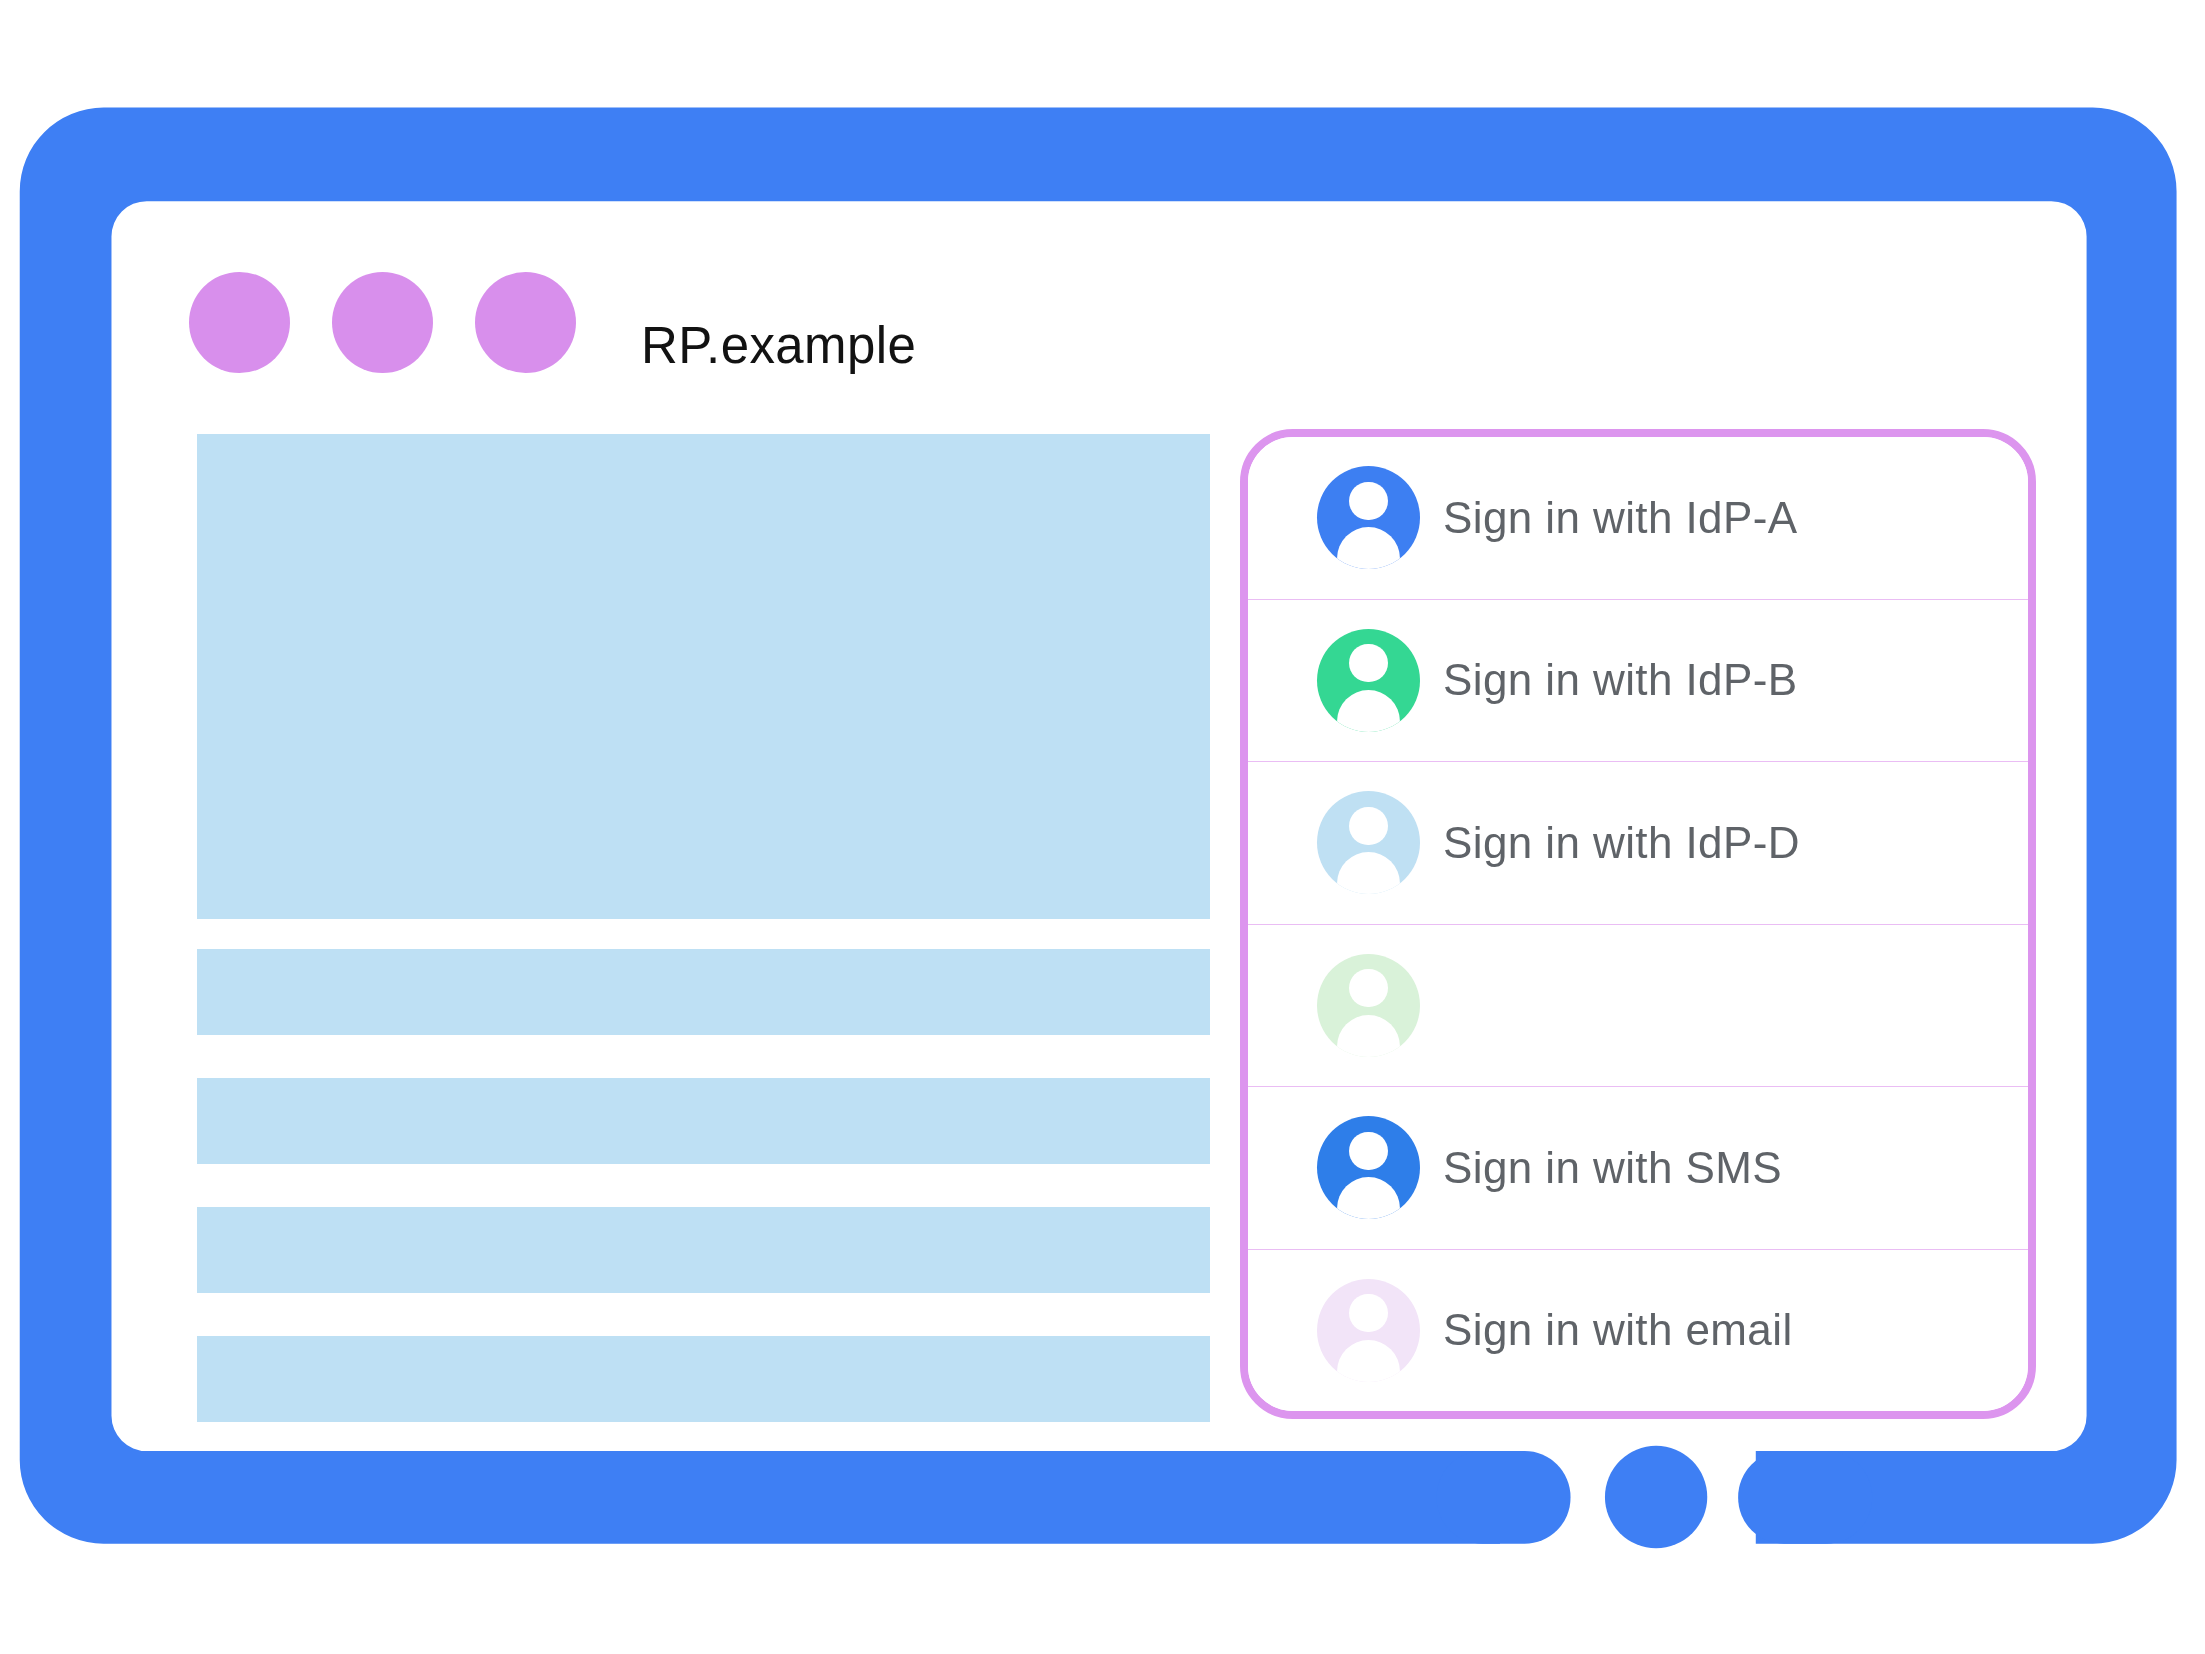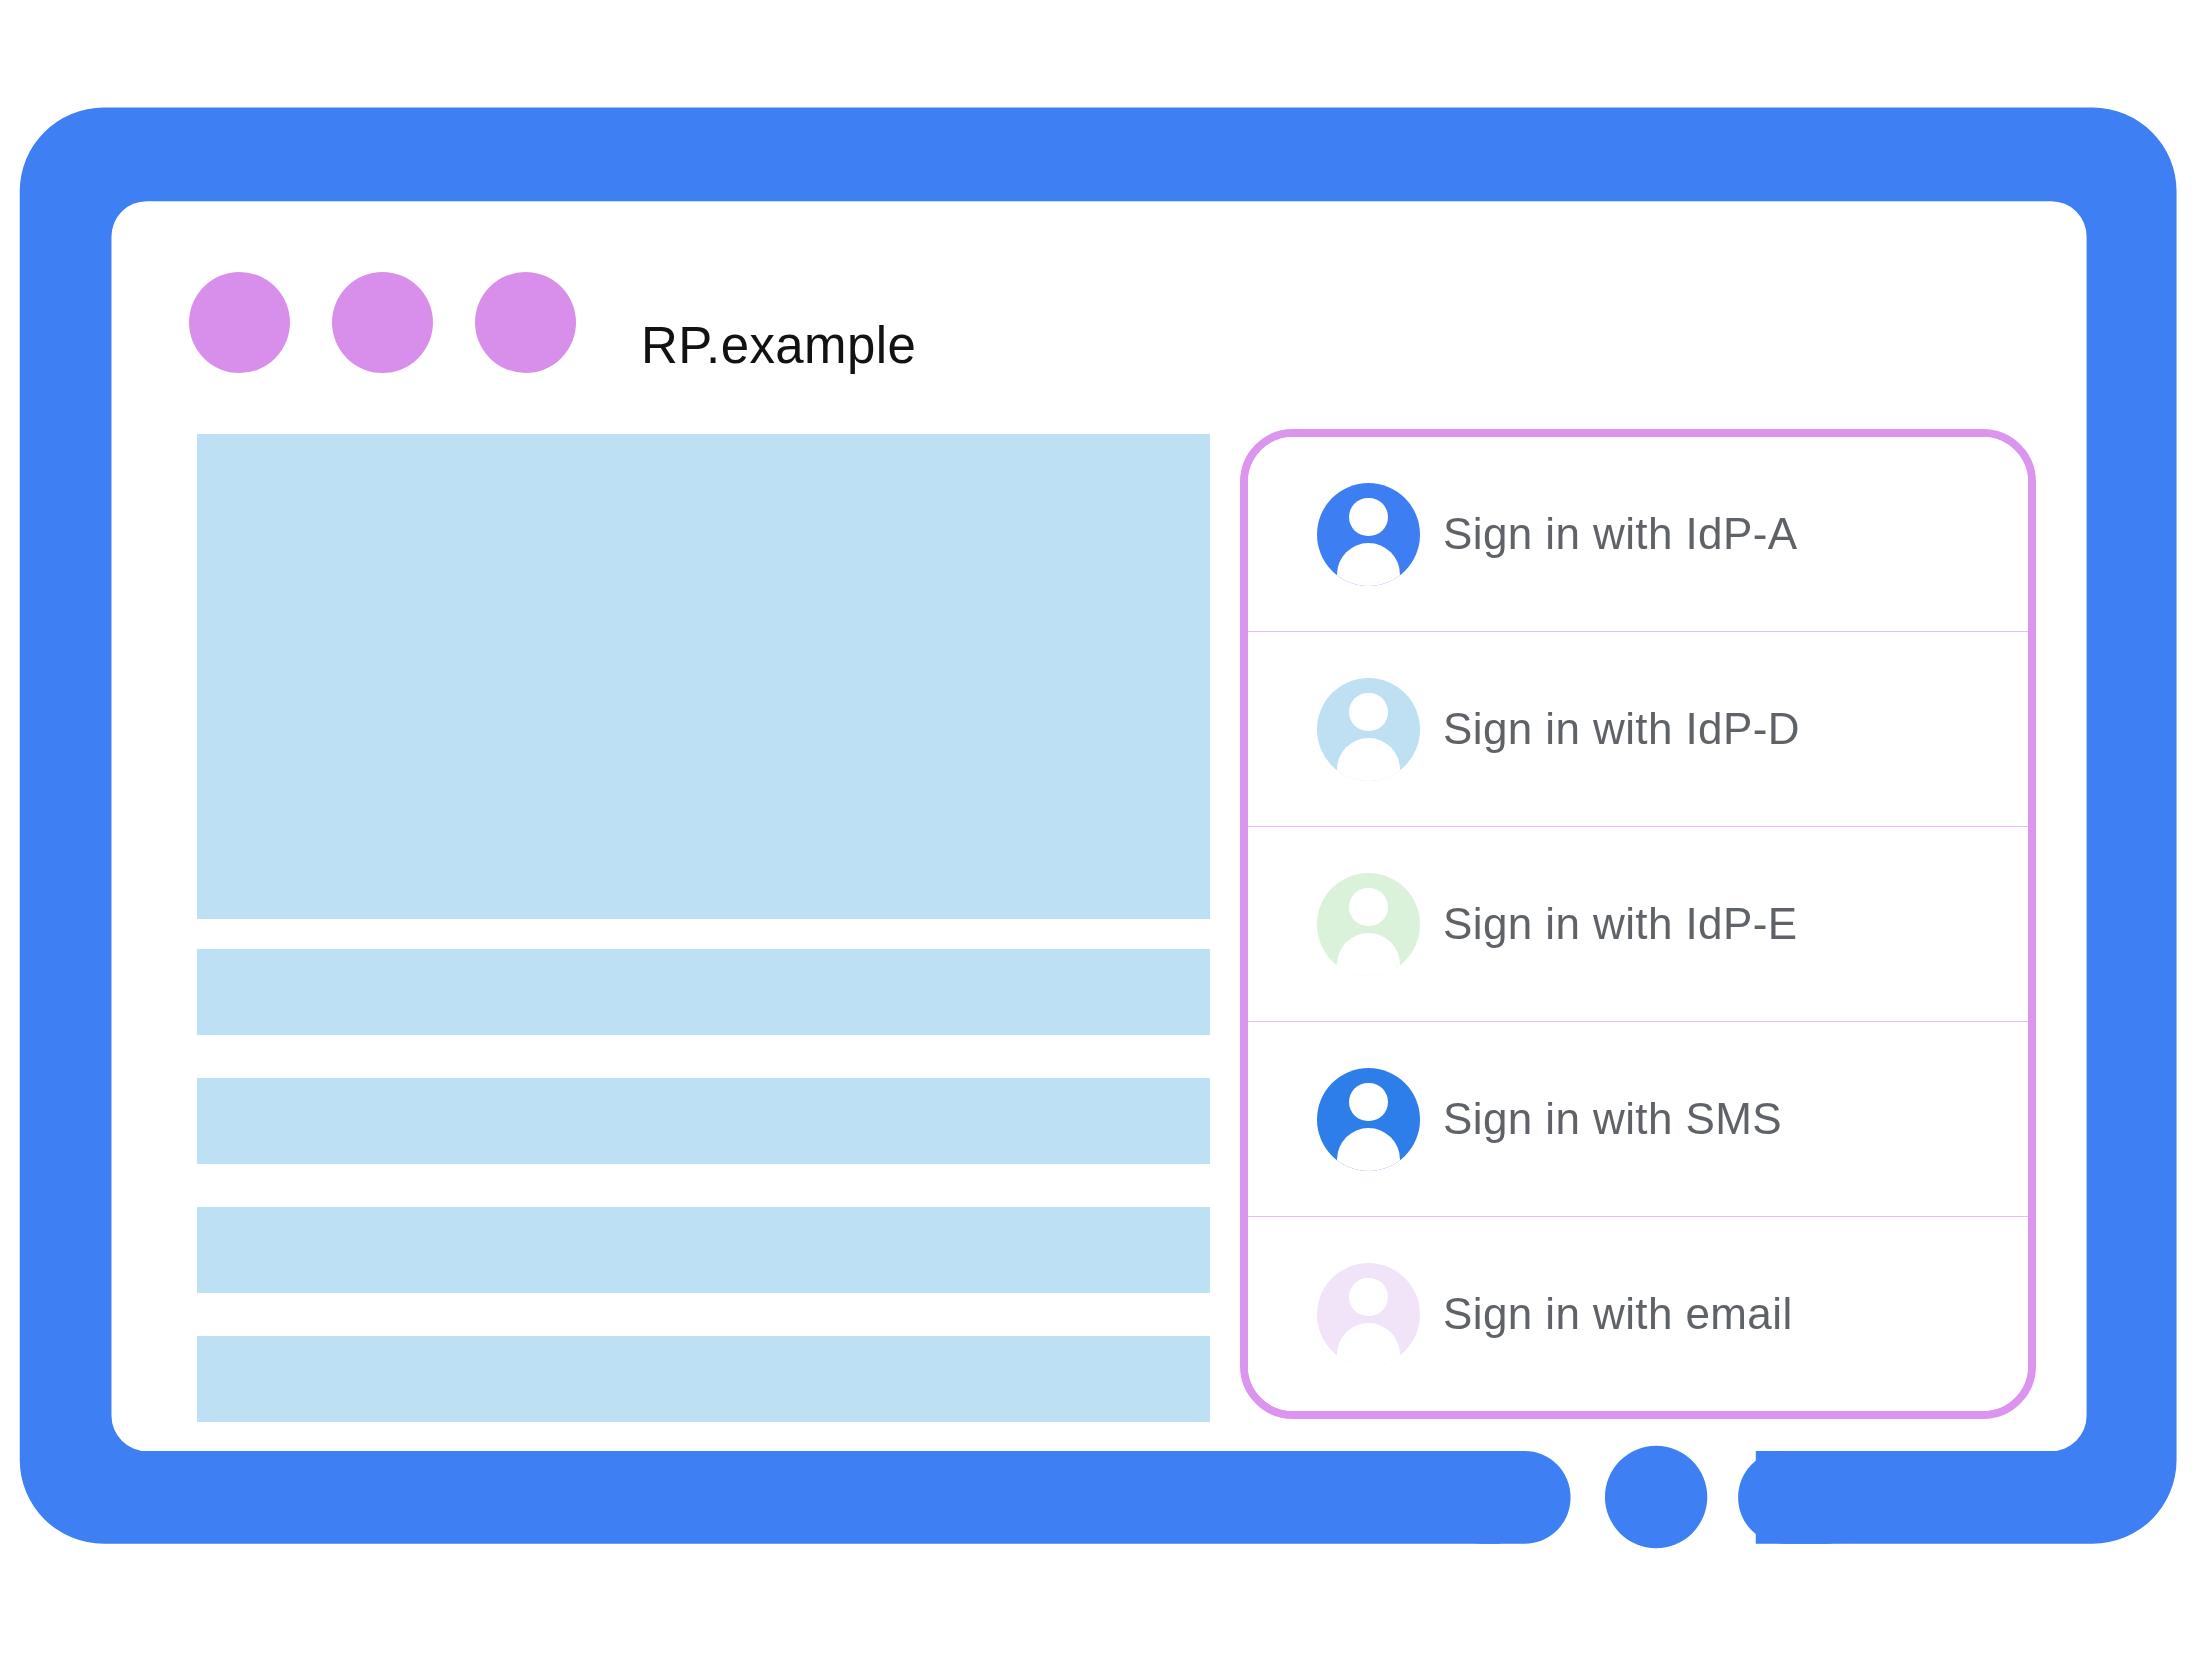--- a/index.html
+++ b/index.html
@@ -114,32 +114,38 @@
 
   <div id="signin-panel">
       <div class="signin-row">
         <div class="avatar" style="background: rgb(61, 127, 242);">
           <div class="head"></div>
           <div class="torso"></div>
         </div>
         <div class="signin-label">Sign in with IdP-A</div>
       </div>
       <div class="signin-row">
+        <div class="avatar" style="background: rgb(52, 215, 147);">
+          <div class="head"></div>
+          <div class="torso"></div>
+        </div>
+        <div class="signin-label">Sign in with IdP-B</div>
+      </div>
+      <div class="signin-row">
         <div class="avatar" style="background: rgb(191, 224, 243);">
           <div class="head"></div>
           <div class="torso"></div>
         </div>
         <div class="signin-label">Sign in with IdP-D</div>
       </div>
       <div class="signin-row">
         <div class="avatar" style="background: rgb(217, 242, 217);">
           <div class="head"></div>
           <div class="torso"></div>
         </div>
-        <div class="signin-label">Sign in with IdP-E</div>
       </div>
       <div class="signin-row">
         <div class="avatar" style="background: rgb(46, 126, 233);">
           <div class="head"></div>
           <div class="torso"></div>
         </div>
         <div class="signin-label">Sign in with SMS</div>
       </div>
       <div class="signin-row">
         <div class="avatar" style="background: rgb(242, 228, 248);">

